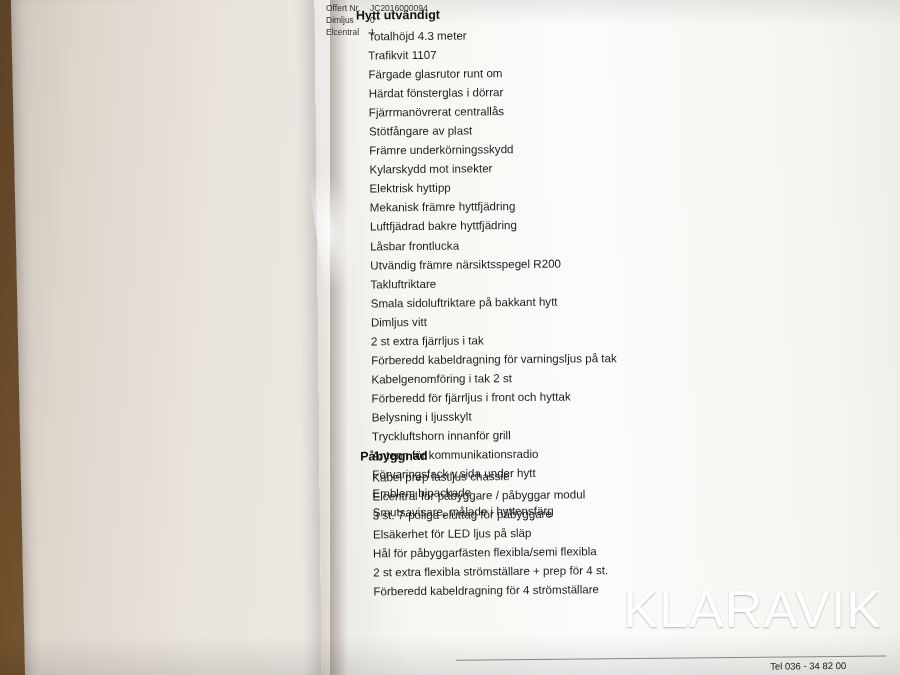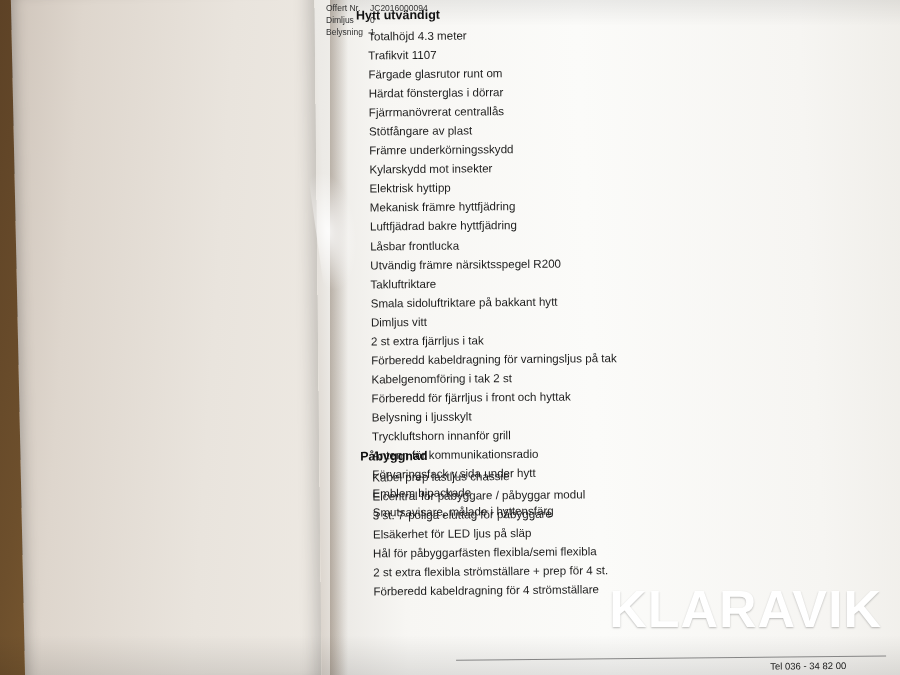--- a/index.html
+++ b/index.html
@@ -131,21 +131,21 @@
     font-size: 9.5px;
     color: #222;
   }
 
   
   .watermark {
     position: absolute;
     right: 18px;
     bottom: 36px;
     font-size: 52px;
-    font-weight: bold;
+    font-weight: normal;
     letter-spacing: 1px;
     color: #ffffff;
     text-shadow: 0 1px 2px rgba(0,0,0,0.25);
     font-family: "Liberation Sans", sans-serif;
   }
 </style>
 </head>
 <body>
 
 <div class="photo">
@@ -166,21 +166,21 @@
   <div class="meta">
     <div class="row">
       <span class="k">Offert Nr.</span>
       <span class="v">JC2016000094</span>
     </div>
     <div class="row">
       <span class="k">Dimljus</span>
       <span class="v">0</span>
     </div>
     <div class="row">
-      <span class="k">Belysning</span>
+      <span class="k">Elcentral</span>
       <span class="v">1</span>
     </div>
   </div>
 
   <div class="content">
 
     <div id="block-hytt">
       <div class="section-title">Hytt utvändigt</div>
       <ul class="list">
         <li>Totalhöjd 4.3 meter</li>

